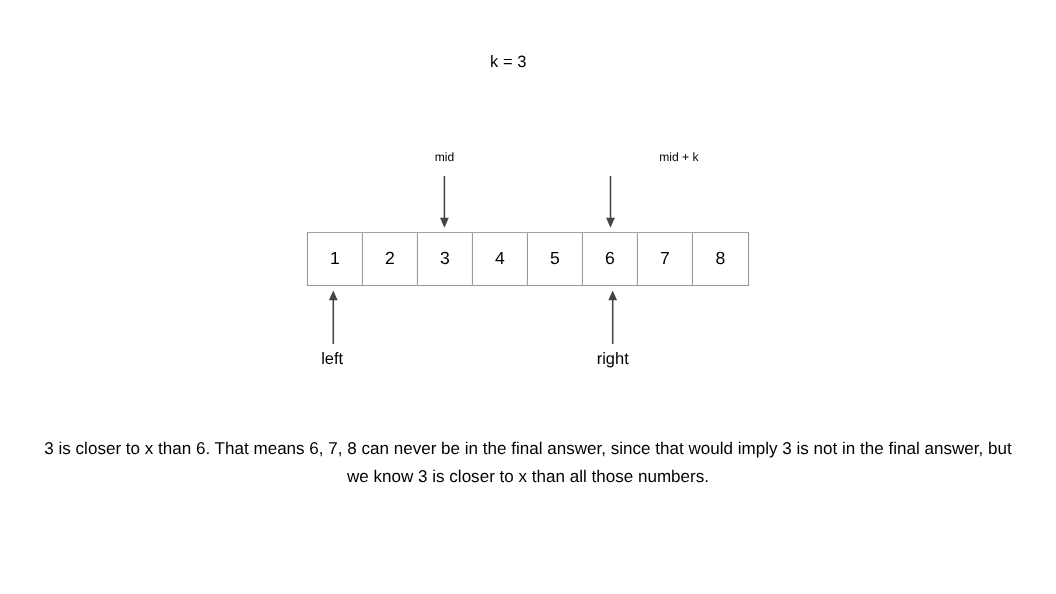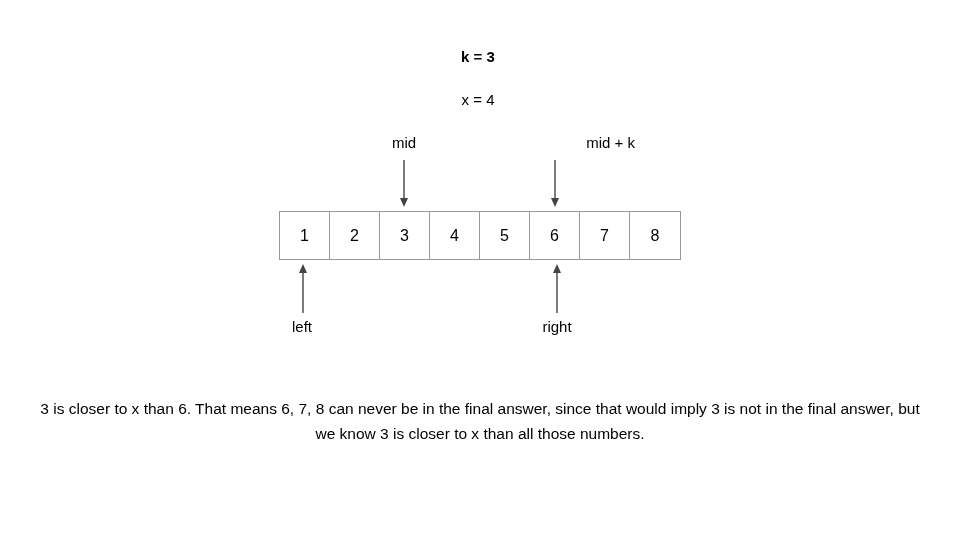--- a/index.html
+++ b/index.html
@@ -28,29 +28,29 @@
   
   .var-line {
     position: absolute;
     width: 200px;
     text-align: center;
     font-size: 15px;
     line-height: 18px;
     color: #000;
     white-space: nowrap;
   }
-  #var-k { left: 378px; top: 48px; font-weight: bold; }
+  #var-k { left: 362px; top: 48px; }
   #var-x { left: 378px; top: 91px; }
 
   
   .ptr-label-top {
     position: absolute;
     width: 160px;
     text-align: center;
-    font-size: 15px;
+    font-size: 11px;
     line-height: 18px;
     white-space: nowrap;
     color: #000;
   }
   #label-mid   { left: 324px; top: 134px; }
   #label-midk  { left: 475px; top: 134px; text-align: right; }
 
   
   .ptr-label-bottom {
     position: absolute;
@@ -106,21 +106,20 @@
     color: #000000;
   }
 </style>
 </head>
 <body>
 
 <div class="stage">
 
   <div class="var-line" id="var-k">k = 3</div>
 
-  <div class="var-line" id="var-x">x = 4</div>
 
   <div class="ptr-label-top" id="label-mid">mid</div>
 
   <div class="ptr-label-top" id="label-midk">mid + k</div>
 
   <div class="arrow" style="left:396px; top:160px;">
     <svg width="16" height="48" viewBox="0 0 16 48">
       <line x1="8" y1="0" x2="8" y2="40" stroke="#444444" stroke-width="1.4"></line>
       <polygon points="8,47 4,38 12,38" fill="#444444"></polygon>
     </svg>

